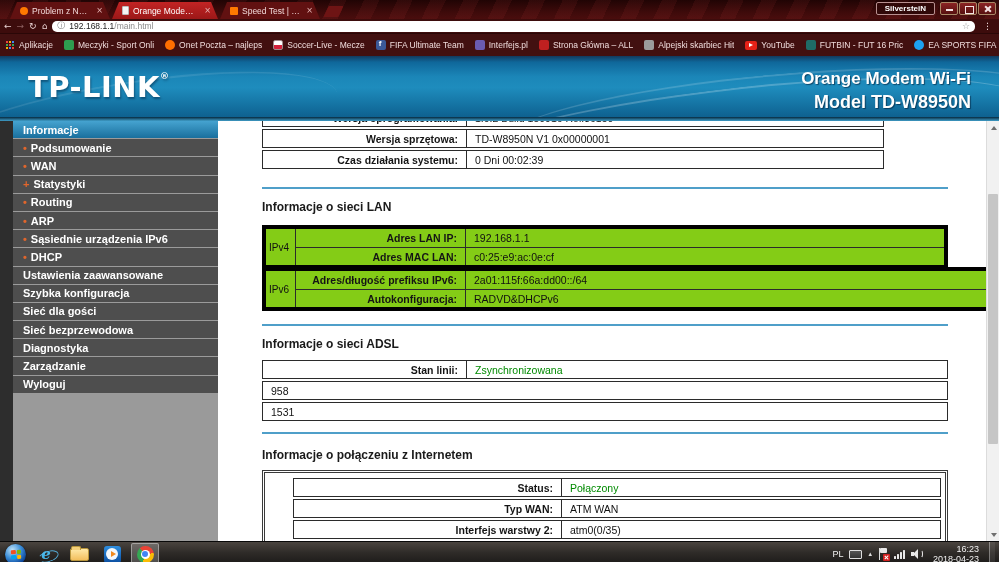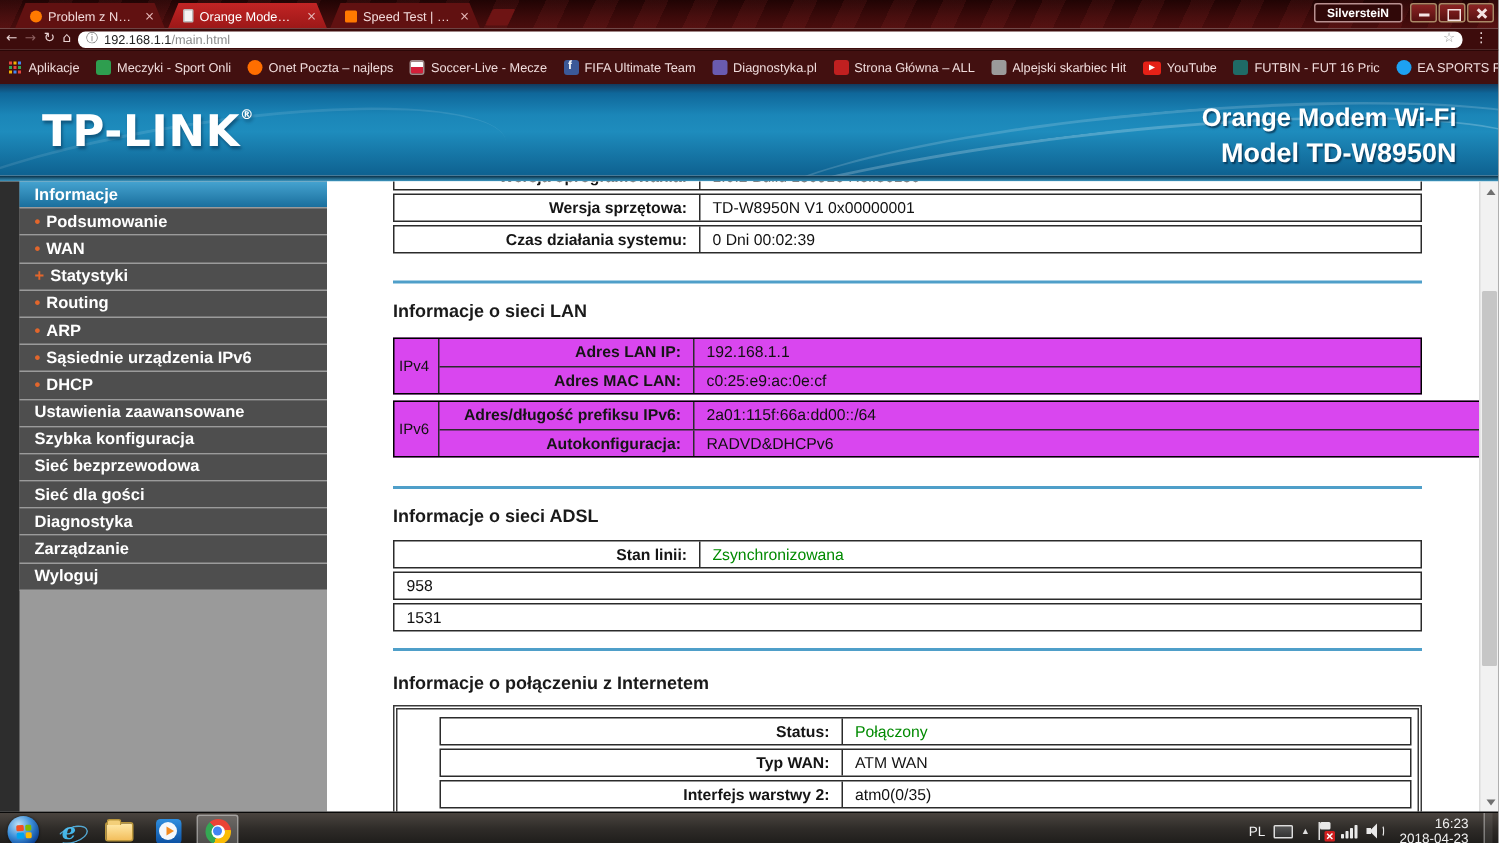--- a/index.html
+++ b/index.html
@@ -88,21 +88,21 @@
   .content{position:relative;flex:1;background:#fff;overflow:hidden;font-size:10.5px;color:#111}
   .abs{position:absolute}
   .stack{display:flex;flex-direction:column;gap:2px}
   .trow{display:flex;border:1px solid #2b2b2b;height:19px;background:#fff}
   .tlabel{width:204px;border-right:1px solid #2b2b2b;text-align:right;font-weight:bold;color:#151515;
           padding:2px 8px 0 2px;line-height:15px;white-space:nowrap;overflow:hidden}
   .tvalue{flex:1;padding:2px 0 0 8px;line-height:15px;white-space:nowrap}
   .green{color:#008a00}
   .divider{height:2px;background:#4f9fc9}
   .heading{font-size:12px;font-weight:bold;color:#1a1a1a;white-space:nowrap}
-  .gbox{display:flex;border:1px solid #000000;background:#d946ef}
+  .gbox{display:flex;border:4px solid #000000;background:#84cc16}
   .gcell{width:30px;border-right:1px solid #2b2b2b;display:flex;align-items:center;padding-left:3px;font-size:10px}
   .grows{flex:1;display:flex;flex-direction:column}
   .grow{display:flex;height:18px}
   .grow + .grow{border-top:1px solid #2b2b2b}
   .grow .tlabel{width:170px;border-right:1px solid #2b2b2b}
   .inet-outer{border:1px solid #3a3a3a;height:200px}
   .inet-inner{border:1px solid #3a3a3a;margin:1px;height:100%;padding:5px 4px 4px 0}
   .inet-rows{margin-left:28px}
   .inet-rows .tlabel{width:268px}
 
@@ -213,21 +213,21 @@
     <div class="bm">
         <span class="fv flagpl"></span>
         <span class="bm-label">Soccer-Live - Mecze</span>
       </div>
     <div class="bm">
         <span class="fv fb"></span>
         <span class="bm-label">FIFA Ultimate Team</span>
       </div>
     <div class="bm">
         <span class="fv rm"></span>
-        <span class="bm-label">Diagnostyka.pl</span>
+        <span class="bm-label">Interfejs.pl</span>
       </div>
     <div class="bm">
         <span class="fv at"></span>
         <span class="bm-label">Strona Główna – ALL</span>
       </div>
     <div class="bm">
         <span class="fv photo"></span>
         <span class="bm-label">Alpejski skarbiec Hit</span>
       </div>
     <div class="bm">
@@ -293,40 +293,40 @@
             <span class="bullet">•</span>
             <span>DHCP</span>
           </div>
         <div class="mitem">
             <span>Ustawienia zaawansowane</span>
           </div>
         <div class="mitem">
             <span>Szybka konfiguracja</span>
           </div>
         <div class="mitem">
+            <span>Sieć dla gości</span>
+          </div>
+        <div class="mitem">
             <span>Sieć bezprzewodowa</span>
           </div>
         <div class="mitem">
-            <span>Sieć dla gości</span>
-          </div>
-        <div class="mitem">
             <span>Diagnostyka</span>
           </div>
         <div class="mitem">
             <span>Zarządzanie</span>
           </div>
         <div class="mitem">
             <span>Wyloguj</span>
           </div>
       </div>
     </div>
 
     <div class="content">
 
-      <div class="abs stack" style="left:44px;top:-13px;width:686px">
+      <div class="abs stack" style="left:44px;top:-13px;width:622px">
         <div class="trow">
           <div class="tlabel">Wersja oprogramowania:</div>
           <div class="tvalue">1.0.2 Build 150916 Rel.36150</div>
         </div>
         <div class="trow">
           <div class="tlabel">Wersja sprzętowa:</div>
           <div class="tvalue">TD-W8950N V1 0x00000001</div>
         </div>
         <div class="trow">
           <div class="tlabel">Czas działania systemu:</div>

